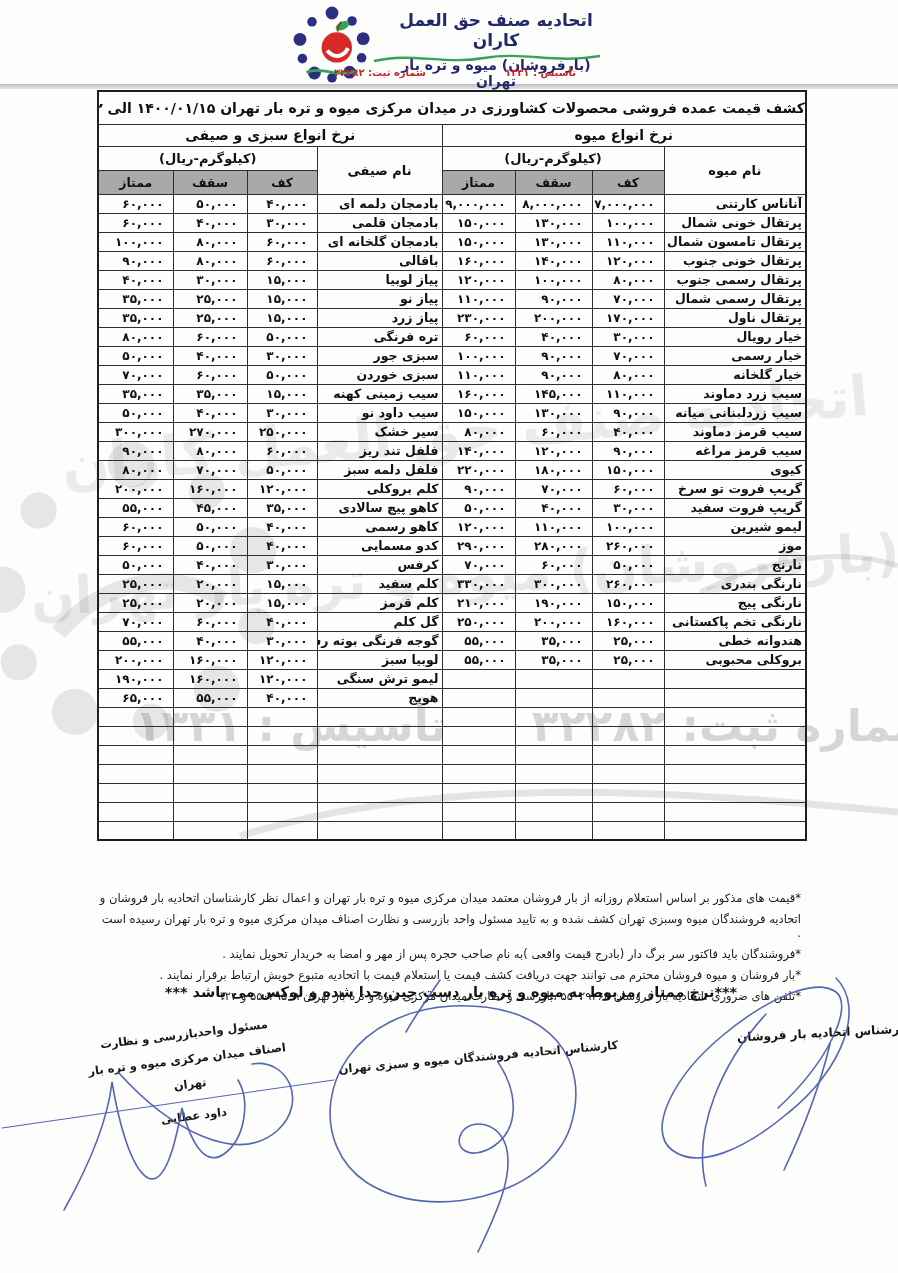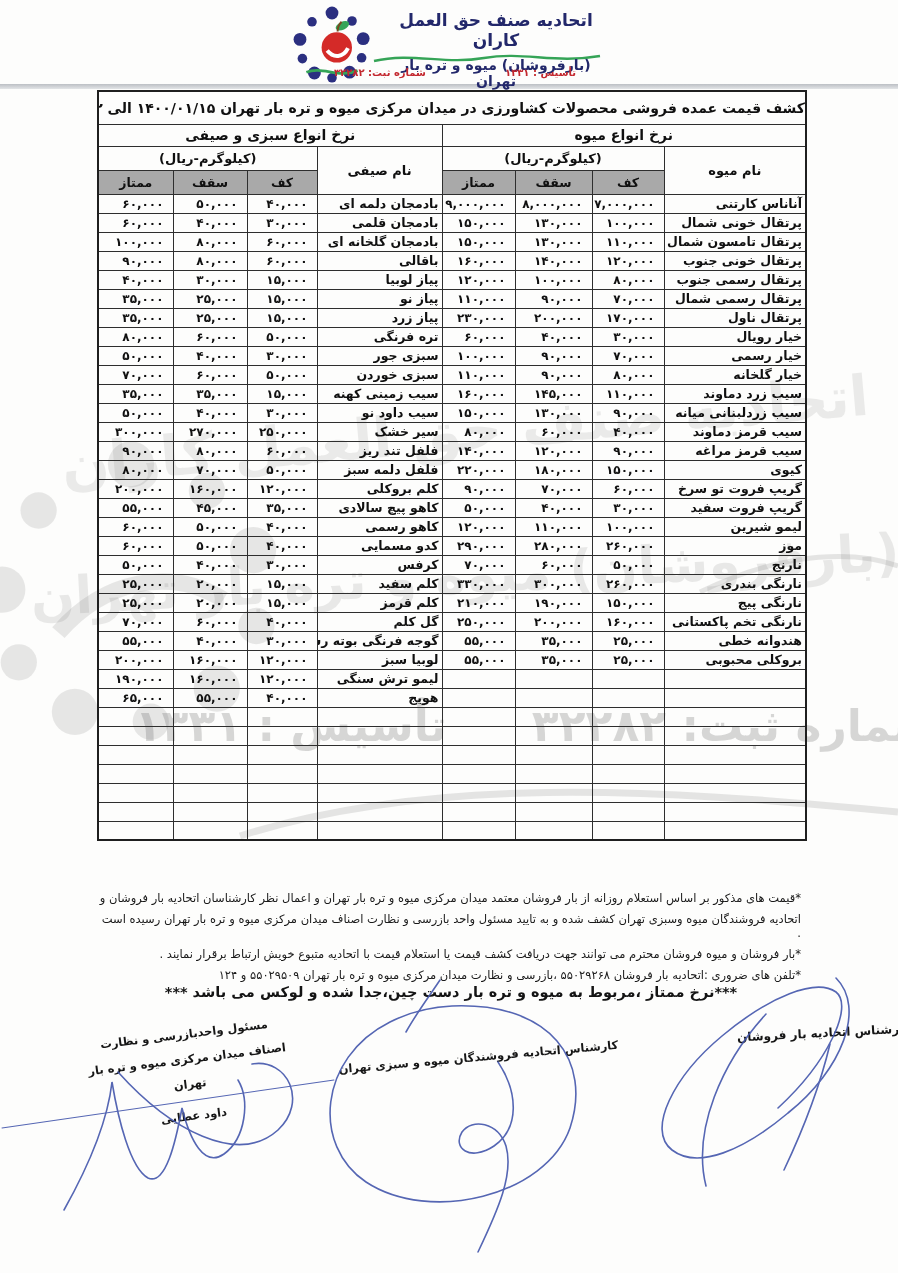--- a/index.html
+++ b/index.html
@@ -502,20 +502,21 @@
           <td class="num"></td>
           <td class="num"></td>
           <td class="num"></td>
         </tr>
       </tbody>
   </table>
 
   <div class="footnotes">
     <div class="fn">*قیمت های مذکور بر اساس استعلام روزانه از بار فروشان معتمد میدان مرکزی میوه و تره بار تهران و اعمال نظر کارشناسان اتحادیه بار فروشان و</div>
     <div class="fn">اتحادیه فروشندگان میوه وسبزی تهران کشف شده و به تایید مسئول واحد بازرسی و نظارت اصناف میدان مرکزی میوه و تره بار تهران رسیده است .</div>
+    <div class="fn">*فروشندگان باید فاکتور سر برگ دار (بادرج قیمت واقعی )به نام صاحب حجره پس از مهر و امضا به خریدار تحویل نمایند .</div>
     <div class="fn">*بار فروشان و میوه فروشان محترم می توانند جهت دریافت کشف قیمت  یا استعلام قیمت با اتحادیه متبوع خویش ارتباط برقرار نمایند .</div>
     <div class="fn">*تلفن های ضروری :اتحادیه بار فروشان ۵۵۰۲۹۲۶۸  ،بازرسی و نظارت میدان مرکزی میوه و تره بار تهران ۵۵۰۲۹۵۰۹  و  ۱۲۴</div>
   </div>
   <div class="bold-note">***نرخ ممتاز ،مربوط به میوه و تره بار دست چین،جدا شده و لوکس می باشد ***</div>
 
   <div class="sig-label sig-right">کارشناس اتحادیه بار فروشان</div>
   <div class="sig-label sig-center">کارشناس اتحادیه فروشندگان میوه و سبزی تهران</div>
   <div class="sig-label sig-left">
     <div>مسئول واحدبازرسی و نظارت</div>
     <div>اصناف میدان مرکزی میوه و تره بار تهران</div>

